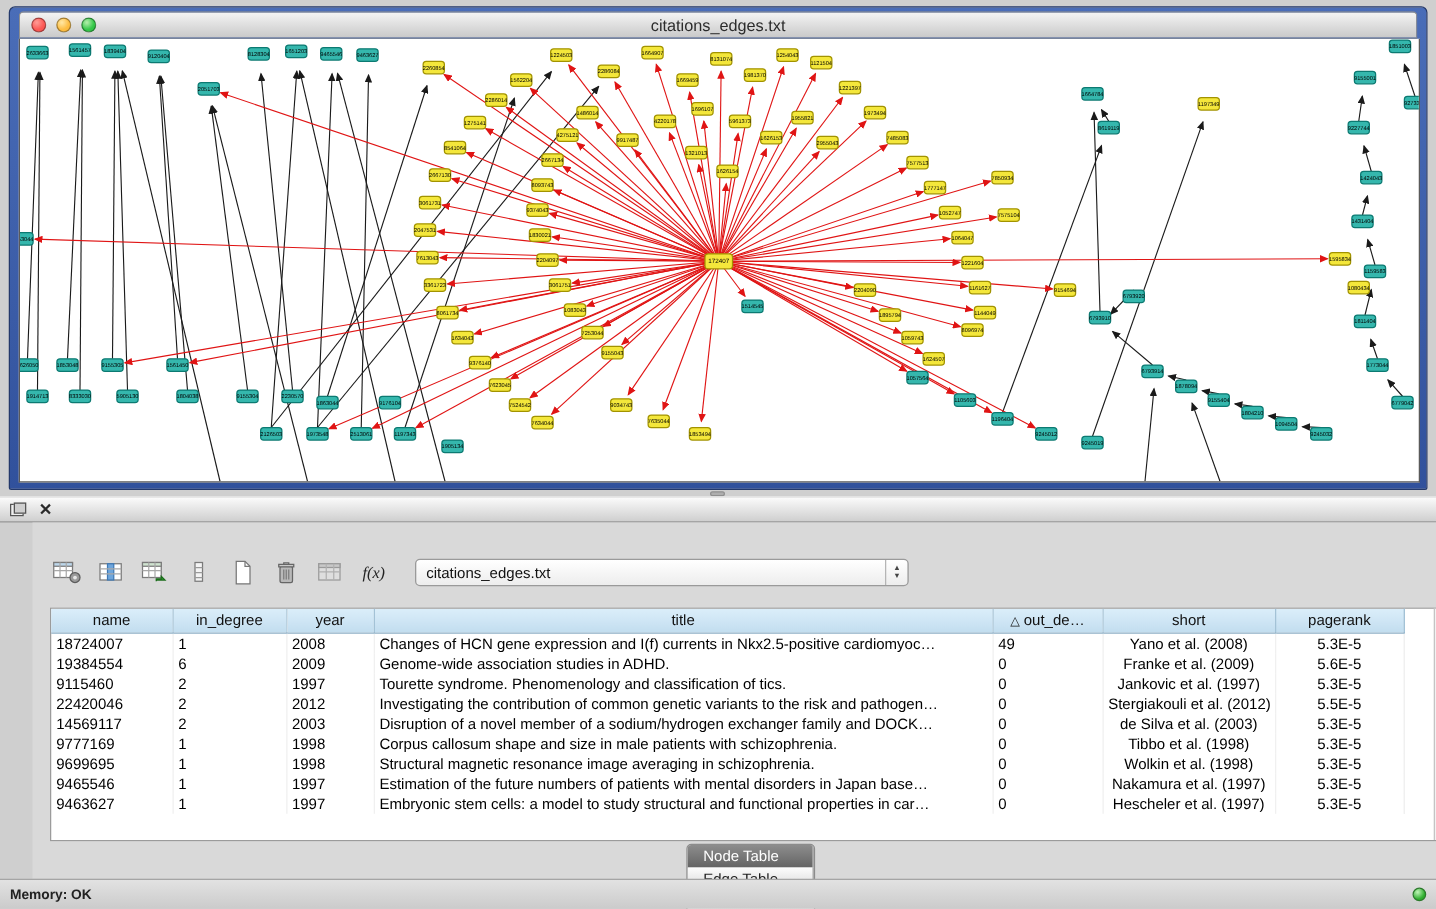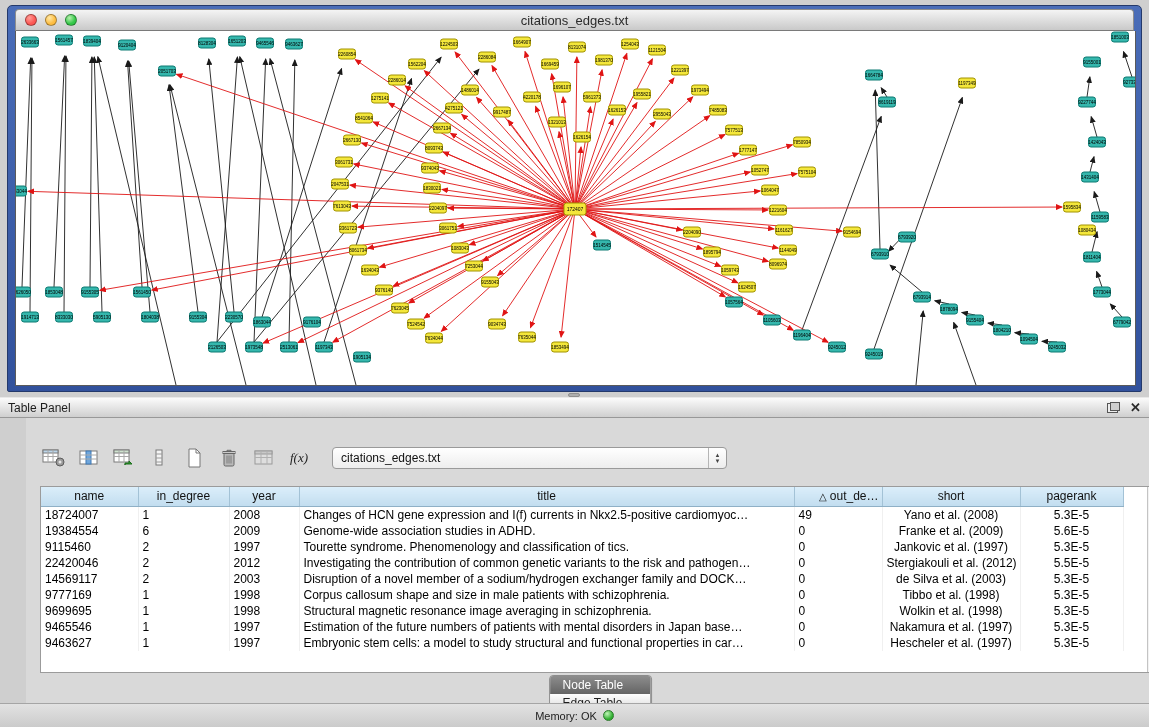--- a/index.html
+++ b/index.html
@@ -47,39 +47,39 @@
   .combo .combo-text { flex:1; padding:0 8px; white-space:nowrap; overflow:hidden; }
   .combo .stepper { width:18px; height:100%; border-left:1px solid #b5b5b5; display:flex; flex-direction:column;
     align-items:center; justify-content:center; font-size:6px; color:#444; line-height:6px; }
 
   .table-wrap { position:absolute; left:14px; top:68px; width:1121px; height:187px;
     background:#ffffff; border:1px solid #9b9b9b; }
   table.node-table { border-collapse:collapse; table-layout:fixed; width:903px; font-size:12px; }
   .node-table th { height:19px; font-weight:normal; color:#111;
     background:linear-gradient(#dbeefa,#c2ddef); border-right:1px solid #a3c2d6; border-bottom:1px solid #8fb0c6;
     white-space:nowrap; overflow:hidden; text-align:center; padding:0 3px; }
-  .node-table th.left { text-align:right; }
+  .node-table th.left { text-align:center; }
   .node-table td { height:16px; line-height:16px; padding:0 4px; white-space:nowrap; overflow:hidden;
     color:#000; border-right:1px solid #f0f0f0; }
   .node-table td.col-short, .node-table td.col-pagerank { text-align:center; }
   .sort-glyph { font-size:10px; margin-right:3px; }
   .vscroll { position:absolute; right:0; top:0; width:13px; height:185px; background:#f2f2f2; border-left:1px solid #c4c4c4; }
   .vthumb { position:absolute; left:1px; top:20px; width:10px; height:62px; border-radius:5px;
     background:linear-gradient(90deg,#b9d4f5,#6f9fe8 50%,#8fb8f0); border:1px solid #7793c9; }
 
   .tabs { position:absolute; top:257px; left:50%; transform:translateX(-50%); display:flex;
     border:1px solid #8c8c8c; border-radius:4px; overflow:hidden; background:#e6e6e6;flex-direction:column; }
   .tab { padding:2px 13px; font-size:12px; color:#1e1e1e; background:linear-gradient(#fdfdfd,#d6d6d6);
     border-right:1px solid #9b9b9b; }
   .tab:last-child { border-right:none; }
   .tab.active { background:linear-gradient(#8d8d8d,#646464); color:#ffffff; }
 
   .status-bar { position:absolute; left:0; top:703px; width:1149px; height:24px;
     background:linear-gradient(#e2e2e2,#cbcbcb); border-top:1px solid #a5a5a5;
-    display:flex; align-items:center; justify-content:center; gap:6px; padding:0 18px; font-size:11px; color:#222; }
+    display:flex; align-items:center; justify-content:space-between; gap:6px; padding:0 8px; font-size:11px; color:#222;font-weight:bold; }
   .led { width:11px; height:11px; border-radius:50%; border:1px solid #2c7a2c;
     background:radial-gradient(circle at 35% 30%, #c0f5b8, #2fae2f 65%); }
 </style>
 </head>
 <body>
 
 <div class="net-window">
   <div class="titlebar">
     <div class="lights">
       <span class="light red"></span>
@@ -462,21 +462,20 @@
         <text x="544" y="317.7" font-size="4.5" text-anchor="middle" fill="#000" font-family="Liberation Sans, sans-serif">1853494</text>
         <rect x="548" y="172" width="22" height="12" rx="2.5" fill="#f4e73b" stroke="#a29300" stroke-width="1"></rect>
         <text x="559" y="179.7" font-size="5" text-anchor="middle" fill="#000" font-family="Liberation Sans, sans-serif">172407</text>
       </svg>
   </div>
 </div>
 
 <div class="split-grip"></div>
 
 <div class="panel-header">
-  <span class="ph-title">Table Panel</span>
   <span class="ph-icons">
     <span class="float-ico"></span>
     <span class="close-ico">✕</span>
   </span>
 </div>
 
 <div class="panel-body">
 
   <div class="toolbar">
     <button class="tb-btn" title="">

